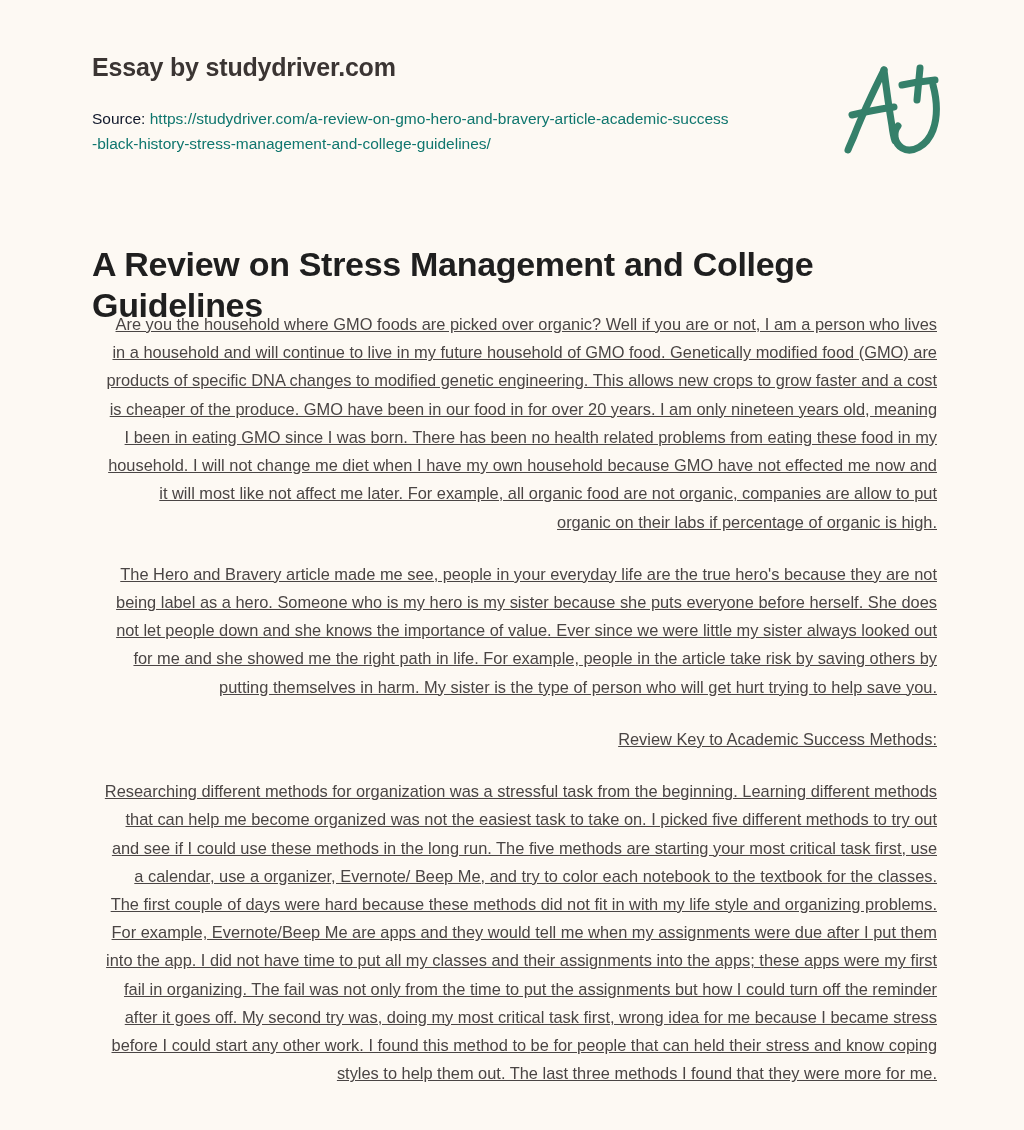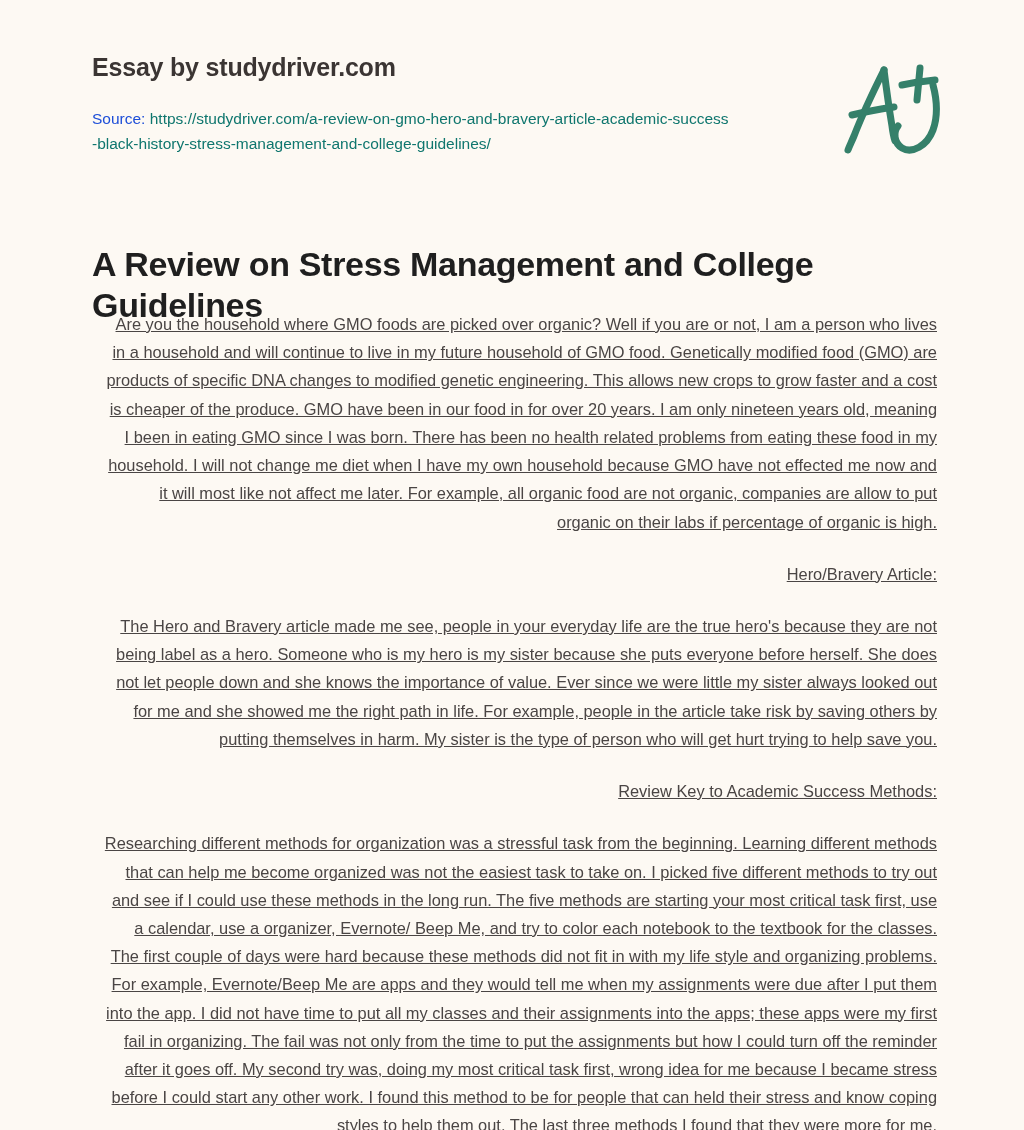--- a/index.html
+++ b/index.html
@@ -38,21 +38,21 @@
     margin: 0 0 24px 0;
   }
   .source-line {
     font-size: 15.5px;
     line-height: 1.62;
     color: #9b9691;
     max-width: 640px;
     word-break: break-word;
   }
   .source-label {
-    color: #1d4ed8;
+    color: #0f172a;
   }
   .source-url {
     color: #0f766e;
     text-decoration: none;
     word-break: break-all;
   }
 
   
   .logo-wrap {
     position: absolute;
@@ -125,20 +125,19 @@
 
         <path d="M101 33 C105 48, 106 64, 101 78 C95 94, 80 102, 70 96 C62 91, 61 80, 66 74" stroke-width="7"></path>
       </g>
     </svg>
   </div>
 
   <h1 class="essay-title">A Review on Stress Management and College Guidelines</h1>
 
   <div class="essay-body">
     <p>Are you the household where GMO foods are picked over organic? Well if you are or not, I am a person who lives in a household and will continue to live in my future household of GMO food. Genetically modified food (GMO) are products of specific DNA changes to modified genetic engineering. This allows new crops to grow faster and a cost is cheaper of the produce. GMO have been in our food in for over 20 years. I am only nineteen years old, meaning I been in eating GMO since I was born. There has been no health related problems from eating these food in my household. I will not change me diet when I have my own household because GMO have not effected me now and it will most like not affect me later. For example, all organic food are not organic, companies are allow to put organic on their labs if percentage of organic is high.</p>
-    <p>Hero/Bravery Article:</p>
     <p>The Hero and Bravery article made me see, people in your everyday life are the true hero's because they are not being label as a hero. Someone who is my hero is my sister because she puts everyone before herself. She does not let people down and she knows the importance of value. Ever since we were little my sister always looked out for me and she showed me the right path in life. For example, people in the article take risk by saving others by putting themselves in harm. My sister is the type of person who will get hurt trying to help save you.</p>
     <p>Review Key to Academic Success Methods:</p>
     <p>Researching different methods for organization was a stressful task from the beginning. Learning different methods that can help me become organized was not the easiest task to take on. I picked five different methods to try out and see if I could use these methods in the long run. The five methods are starting your most critical task first, use a calendar, use a organizer, Evernote/ Beep Me, and try to color each notebook to the textbook for the classes. The first couple of days were hard because these methods did not fit in with my life style and organizing problems. For example, Evernote/Beep Me are apps and they would tell me when my assignments were due after I put them into the app. I did not have time to put all my classes and their assignments into the apps; these apps were my first fail in organizing. The fail was not only from the time to put the assignments but how I could turn off the reminder after it goes off. My second try was, doing my most critical task first, wrong idea for me because I became stress before I could start any other work. I found this method to be for people that can held their stress and know coping styles to help them out. The last three methods I found that they were more for me.</p>
 
   </div>
 
 </div>
 
 </body></html>

